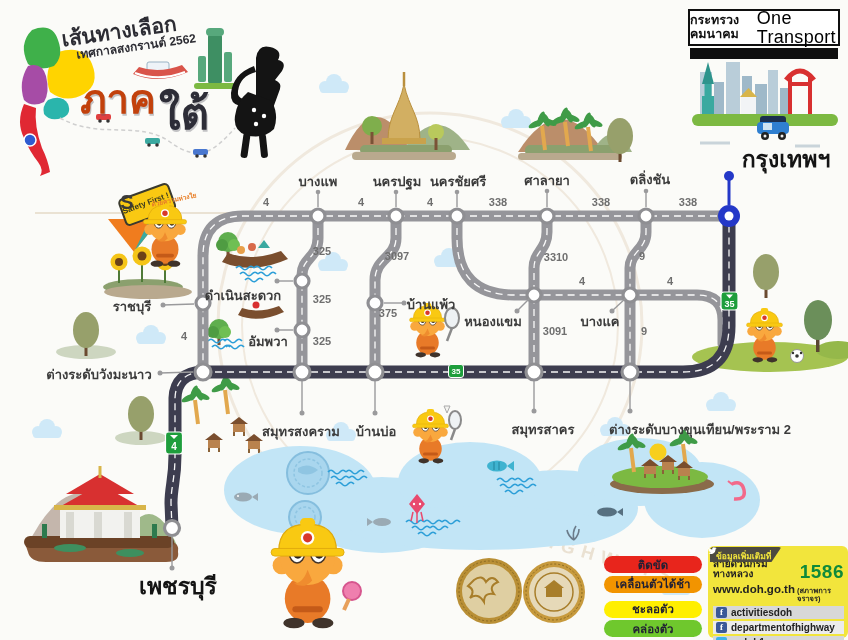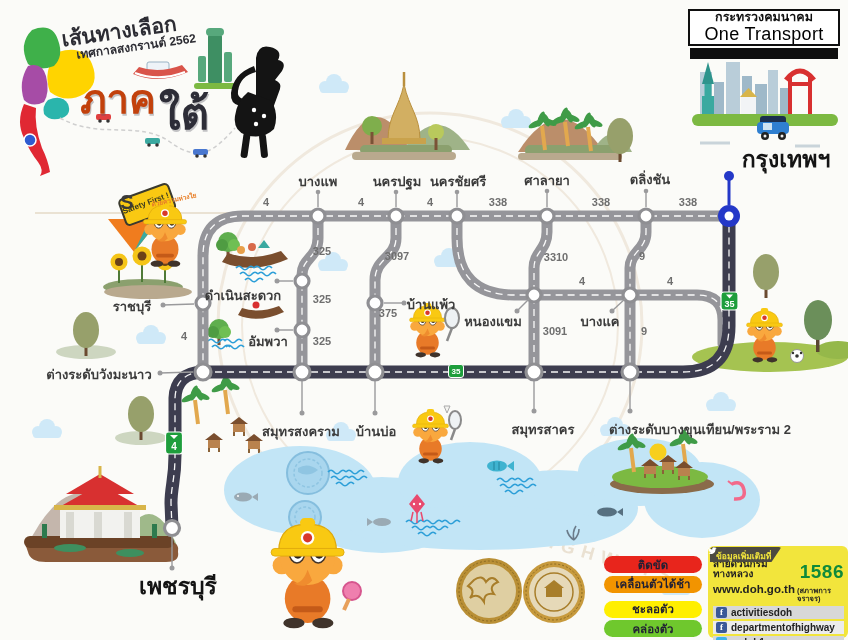--- a/index.html
+++ b/index.html
@@ -13,21 +13,21 @@
   .big{font-size:23px;font-weight:900;color:#141414}
   .t1{font-size:21px;font-weight:800;color:#2c2c33;transform:translate(-50%,-50%) rotate(-8deg)}
   .t2{font-size:12px;font-weight:700;color:#2c2c33;transform:translate(-50%,-50%) rotate(-8deg)}
   .reg1{font-size:40px;font-weight:900;color:#c2410c;text-shadow:1px 2px 0 rgba(90,90,100,.35)}
   .reg2{font-size:44px;font-weight:900;color:#2d2d37;text-shadow:1px 2px 0 rgba(90,90,100,.35)}
   .shnum{color:#fff;font-weight:800}
   .compass-s{font-size:20px;font-weight:800;color:#3a3a3a}
   .sign-txt{font-size:8px;font-weight:800;color:#3a3a20;transform:translate(-50%,-50%) rotate(-20deg);text-align:center;line-height:1.05}
   .slogan{font-size:6.5px;font-weight:700;color:#e87f28;transform:translate(-50%,-50%) rotate(-12deg)}
   .logo{position:absolute;left:688px;top:9px;width:152px;height:37px;background:#fff;border:2.5px solid #0f0f0f;
-        box-sizing:border-box;display:flex;flex-direction:column;align-items:center;justify-content:space-between;line-height:1.05;z-index:6}
+        box-sizing:border-box;display:flex;flex-direction:row;align-items:center;justify-content:space-between;line-height:1.05;z-index:6}
   .logo .min{font-size:12.5px;font-weight:700;color:#0f0f0f}
   .logo .brand{font-size:18px;font-weight:400;color:#000000;letter-spacing:.3px}
   .logo-bar{position:absolute;left:690px;top:48px;width:148px;height:11px;background:#0f0f0f;z-index:6}
   .legend{position:absolute;left:604px;top:556px;width:98px;z-index:6}
   .pill{height:17px;border-radius:9px;margin-bottom:2.5px;display:flex;align-items:center;justify-content:center;
         font-size:11.5px;font-weight:800;color:#201f33}
   .infobox{position:absolute;left:708px;top:546px;width:140px;height:92px;background:#f2e53c;border-radius:6px;
            box-sizing:border-box;padding:13px 4px 3px 5px;z-index:6}
   .infotab{position:absolute;left:2px;top:1px;height:12px;padding:3px 10px 0 6px;background:#4c4a40;color:#f2e53c;
            font-size:8.5px;font-weight:700;line-height:12px;border-radius:4px 2px 0 0;

